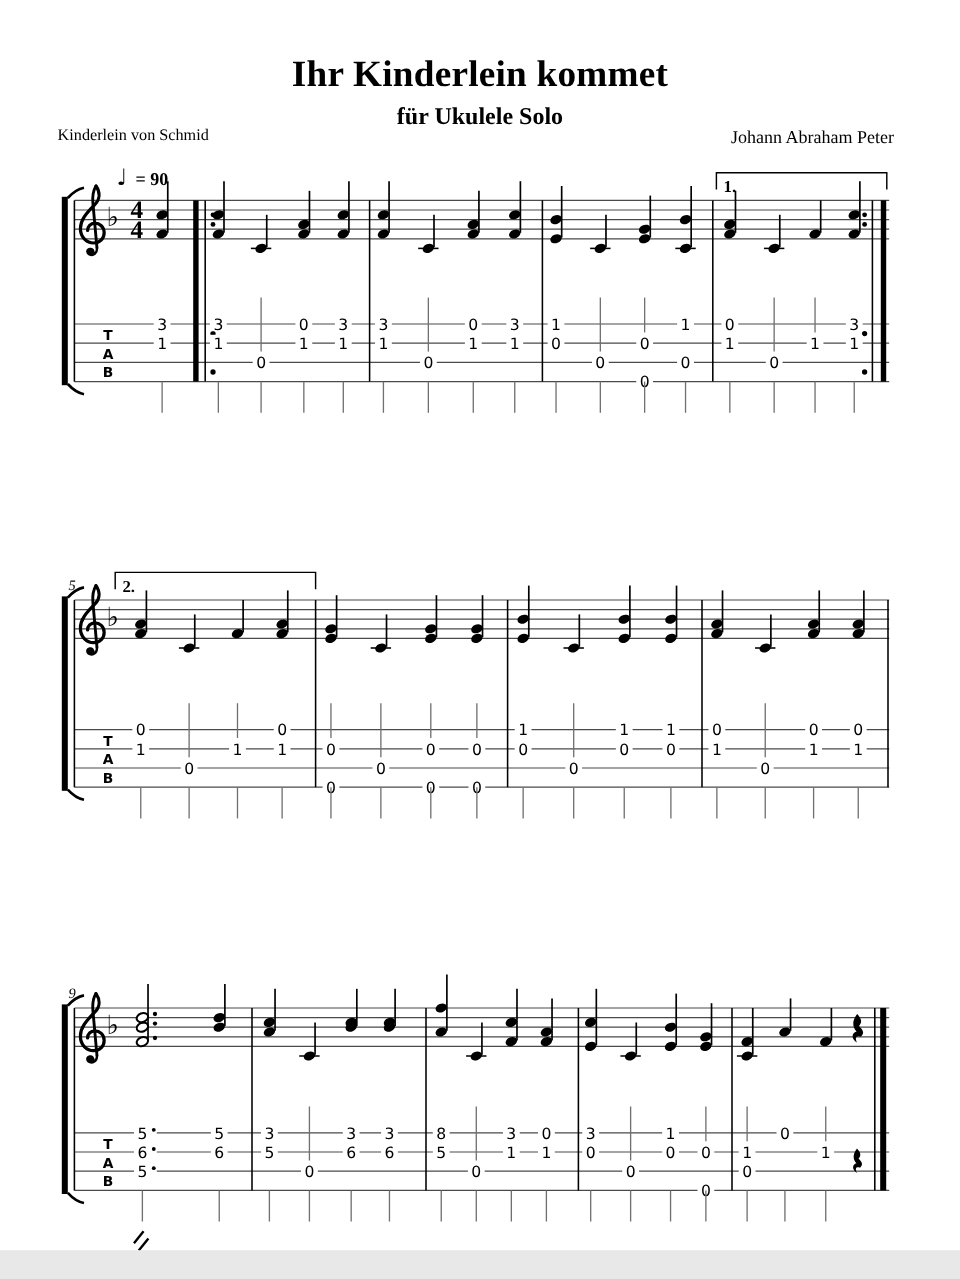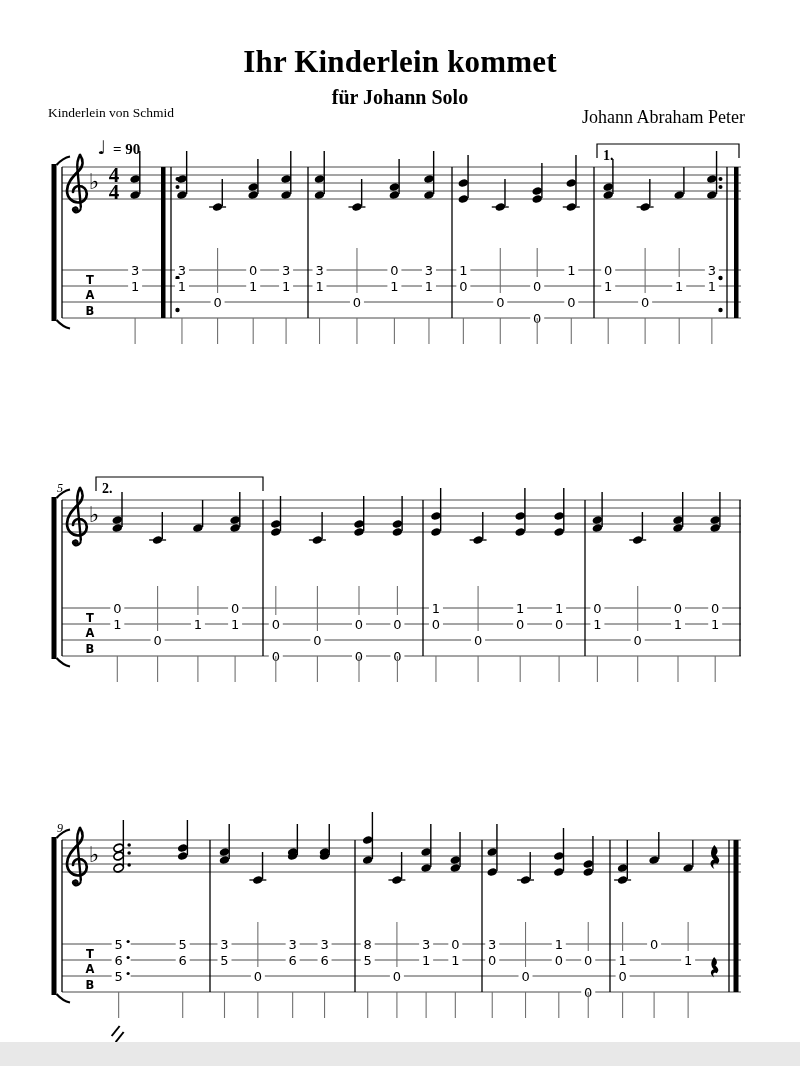--- a/index.html
+++ b/index.html
@@ -5,38 +5,38 @@
   html,body{margin:0;padding:0;background:#e8e8e8;}
   .page{
     position:relative;width:800px;height:1042px;background:#ffffff;
     font-family:"Liberation Serif","DejaVu Serif",serif;color:#000;overflow:hidden;margin:0 auto;
   }
   .title{position:absolute;top:44px;left:0;width:100%;text-align:center;
          font-size:31px;font-weight:700;letter-spacing:.2px;}
   .subtitle{position:absolute;top:86px;left:0;width:100%;text-align:center;
          font-size:20px;font-weight:700;}
   .lyricist{position:absolute;top:105px;left:48px;font-size:13.5px;}
-  .composer{position:absolute;top:107px;right:55px;font-size:18px;}
+  .composer{position:absolute;top:107px;right:55px;font-size:15px;}
   #score-svg{position:absolute;left:0;top:0;}
   
   .tabnum{font:13px "DejaVu Sans",sans-serif;fill:#000;}
   .tabletter{font:700 11.5px "DejaVu Sans",sans-serif;fill:#000;}
   .tsig{font:700 21px "Liberation Serif",serif;fill:#000;}
   .mnum{font:italic 12px "Liberation Serif",serif;fill:#000;}
   .volta-label{font:700 14px "Liberation Serif",serif;fill:#000;}
   .tempo-glyph{font:700 19px "DejaVu Sans",sans-serif;fill:#000;}
   .tempo-text{font:700 15px "Liberation Serif",serif;fill:#000;}
   .flat{font:22px "DejaVu Sans",sans-serif;fill:#000;}
 </style>
 </head>
 <body>
 
 <div class="page">
   <div class="title">Ihr Kinderlein kommet</div>
-  <div class="subtitle">für Johann Solo</div>
+  <div class="subtitle">für Ukulele Solo</div>
   <div class="lyricist">Kinderlein von Schmid</div>
   <div class="composer">Johann Abraham Peter</div>
   <svg id="score-svg" width="800" height="1066" viewBox="0 0 800 1066">
       <g>
         <rect x="51.5" y="164" width="5" height="157" fill="#000"></rect>
         <path d="M56.5,165 C61,160 65,157.5 70,156.5" fill="none" stroke="#000" stroke-width="2.2"></path>
         <path d="M56.5,320 C61,325 65,327.5 70,328.5" fill="none" stroke="#000" stroke-width="2.2"></path>
         <line x1="62" y1="167" x2="741" y2="167" stroke="#4a4a4a" stroke-width="1"></line>
         <line x1="62" y1="175" x2="741" y2="175" stroke="#4a4a4a" stroke-width="1"></line>
         <line x1="62" y1="183" x2="741" y2="183" stroke="#4a4a4a" stroke-width="1"></line>

